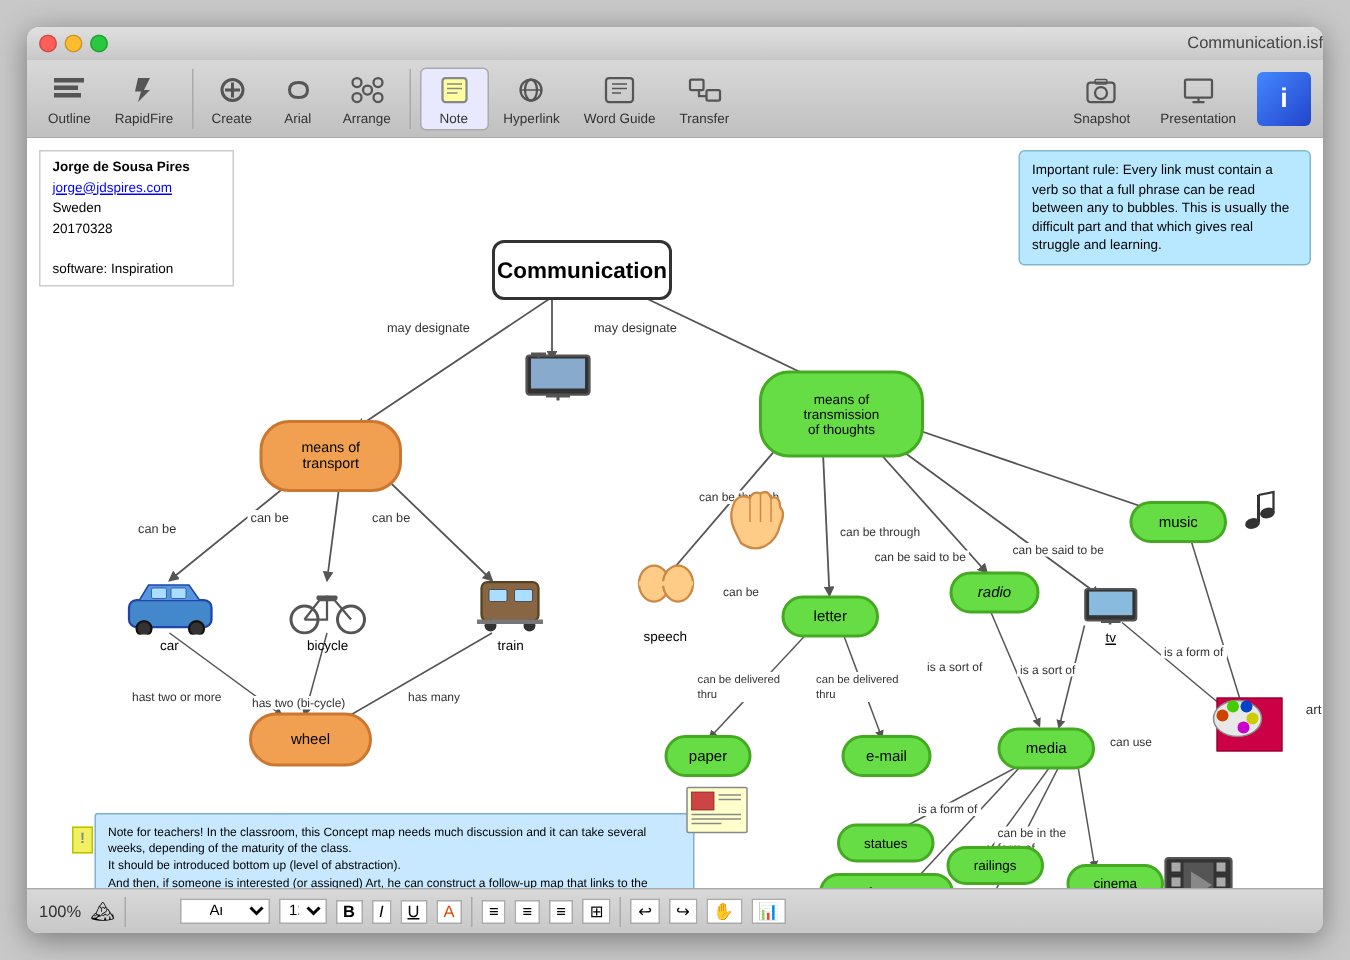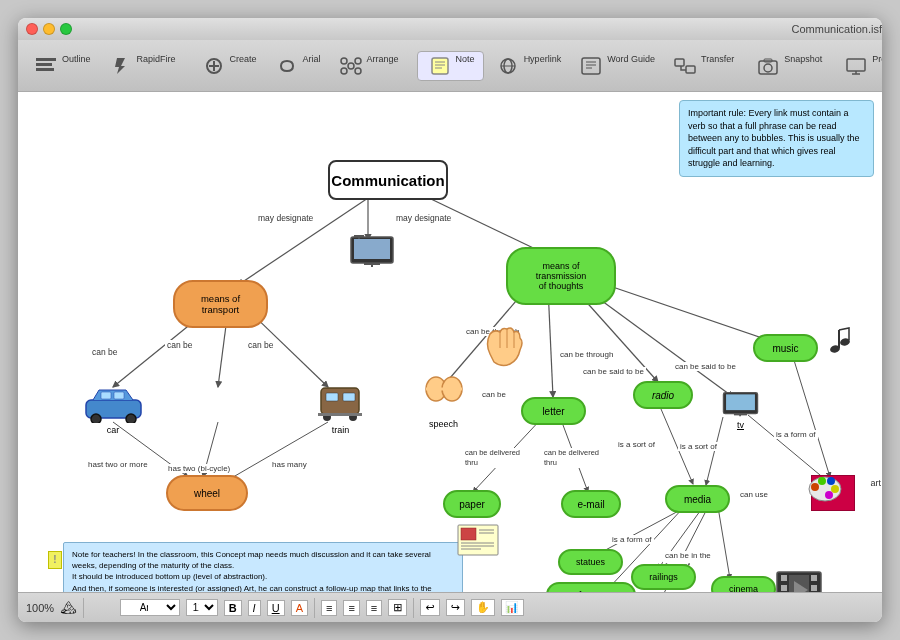--- a/index.html
+++ b/index.html
@@ -65,20 +65,22 @@
       background: linear-gradient(to bottom, #d8d8d8, #c0c0c0);
       border-bottom: 1px solid #aaa;
       display: flex;
       align-items: center;
       padding: 0 8px;
       gap: 4px;
       flex-shrink: 0;
     }
     .tool-group {
       display: flex;
+      flex-direction: column;
+      align-items: center;
       gap: 2px;
       padding: 0 6px;
     }
     .tool-icon {
       width: 28px;
       height: 24px;
       display: flex;
       align-items: center;
       justify-content: center;
       font-size: 14px;
@@ -431,20 +433,28 @@
         <line x1="690" y1="415" x2="643" y2="507" stroke="#555" stroke-width="1" marker-end="url(#arrow)"></line>
         <line x1="700" y1="415" x2="712" y2="487" stroke="#555" stroke-width="1" marker-end="url(#arrow)"></line>
 
         <defs>
           <marker id="arrow" markerWidth="6" markerHeight="6" refX="5" refY="3" orient="auto">
             <path d="M0,0 L0,6 L6,3 z" fill="#555"></path>
           </marker>
         </defs>
       </svg>
 
+      <div class="user-card" style="top: 8px; left: 8px; width: 130px;">
+        <div style="font-weight:bold; font-size:9px;">Jorge de Sousa Pires</div>
+        <div style="color:blue; text-decoration:underline; font-size:9px;">jorge@jdspires.com</div>
+        <div style="font-size:9px;">Sweden</div>
+        <div style="font-size:9px;">20170328</div>
+        <br>
+        <div style="font-size:9px;">software: Inspiration</div>
+      </div>
 
       <div class="info-box" style="top: 8px; right: 8px; width: 195px;">
         <div>Important rule: Every link must contain a verb so that a full phrase can be read between any to bubbles. This is usually the difficult part and that which gives real struggle and learning.</div>
       </div>
 
       <div class="node node-main" style="left: 310px; top: 68px; width: 120px; height: 40px; z-index:12;">
         <span>Communication</span>
       </div>
 
       <div class="node node-orange" style="left: 155px; top: 188px; width: 95px; height: 48px; font-size:9.5px;">
@@ -514,20 +524,31 @@
           <rect x="5" y="15" width="55" height="18" rx="5" fill="#4488cc" stroke="#2244aa" stroke-width="1.5"></rect>
           <path d="M12,15 L18,5 L45,5 L52,15" fill="#5599dd" stroke="#2244aa" stroke-width="1"></path>
           <circle cx="15" cy="34" r="5" fill="#333" stroke="#111" stroke-width="1.5"></circle>
           <circle cx="50" cy="34" r="5" fill="#333" stroke="#111" stroke-width="1.5"></circle>
           <rect x="20" y="7" width="10" height="7" rx="1" fill="#aaddff" stroke="#2244aa" stroke-width="0.5"></rect>
           <rect x="33" y="7" width="10" height="7" rx="1" fill="#aaddff" stroke="#2244aa" stroke-width="0.5"></rect>
         </svg>
         <span style="font-size:9px;">car</span>
       </div>
 
+      <div class="img-icon" style="left: 168px; top: 290px; width: 65px; height: 55px;">
+        <svg width="55" height="38" viewBox="0 0 55 38">
+          <circle cx="12" cy="28" r="9" fill="none" stroke="#555" stroke-width="2"></circle>
+          <circle cx="43" cy="28" r="9" fill="none" stroke="#555" stroke-width="2"></circle>
+          <polyline points="12,28 22,15 32,15 43,28" fill="none" stroke="#555" stroke-width="1.5"></polyline>
+          <polyline points="27,15 27,28 12,28" fill="none" stroke="#555" stroke-width="1.5"></polyline>
+          <circle cx="27" cy="14" r="2" fill="#555"></circle>
+          <rect x="20" y="12" width="14" height="3" rx="1" fill="#555"></rect>
+        </svg>
+        <span style="font-size:9px;">bicycle</span>
+      </div>
 
       <div class="img-icon" style="left: 290px; top: 288px; width: 65px; height: 58px;">
         <svg width="55" height="40" viewBox="0 0 55 40">
           <rect x="8" y="5" width="38" height="26" rx="4" fill="#886644" stroke="#554422" stroke-width="1.5"></rect>
           <rect x="13" y="10" width="12" height="8" rx="1" fill="#aaddff" stroke="#333" stroke-width="0.5"></rect>
           <rect x="30" y="10" width="12" height="8" rx="1" fill="#aaddff" stroke="#333" stroke-width="0.5"></rect>
           <circle cx="14" cy="34" r="4" fill="#333"></circle>
           <circle cx="40" cy="34" r="4" fill="#333"></circle>
           <rect x="5" y="30" width="44" height="3" fill="#777"></rect>
         </svg>
@@ -557,21 +578,21 @@
 
       <div class="img-icon" style="left: 800px; top: 232px; width: 35px; height: 35px;">
         <svg width="30" height="32" viewBox="0 0 30 32">
           <path d="M18,4 L18,22" stroke="#333" stroke-width="2"></path>
           <path d="M18,4 L28,2 L28,14" fill="none" stroke="#333" stroke-width="1.5"></path>
           <ellipse cx="14" cy="23" rx="5" ry="3.5" fill="#333" transform="rotate(-15,14,23)"></ellipse>
           <ellipse cx="24" cy="16" rx="5" ry="3.5" fill="#333" transform="rotate(-15,24,16)"></ellipse>
         </svg>
       </div>
 
-      <div style="position:absolute; left:793px; top:383px; width:50px; height:38px; z-index:8;">
+      <div style="position:absolute; left:793px; top:373px; width:50px; height:38px; z-index:8;">
         <div style="position:absolute; background:#cc0044; width:44px; height:36px; border:1px solid #990033;"></div>
         <svg style="position:absolute; top:-6px; left:-6px;" width="40" height="38" viewBox="0 0 40 38">
           <ellipse cx="20" cy="20" rx="16" ry="12" fill="#e8e8e8" stroke="#888" stroke-width="1"></ellipse>
           <circle cx="10" cy="18" r="4" fill="#cc4400"></circle>
           <circle cx="17" cy="12" r="4" fill="#44cc00"></circle>
           <circle cx="26" cy="12" r="4" fill="#0044cc"></circle>
           <circle cx="30" cy="20" r="4" fill="#cccc00"></circle>
           <circle cx="24" cy="26" r="4" fill="#cc00cc"></circle>
         </svg>
         <div style="position:absolute; right:-20px; top:3px; font-size:9px; white-space:nowrap; color:#333;">art</div>

